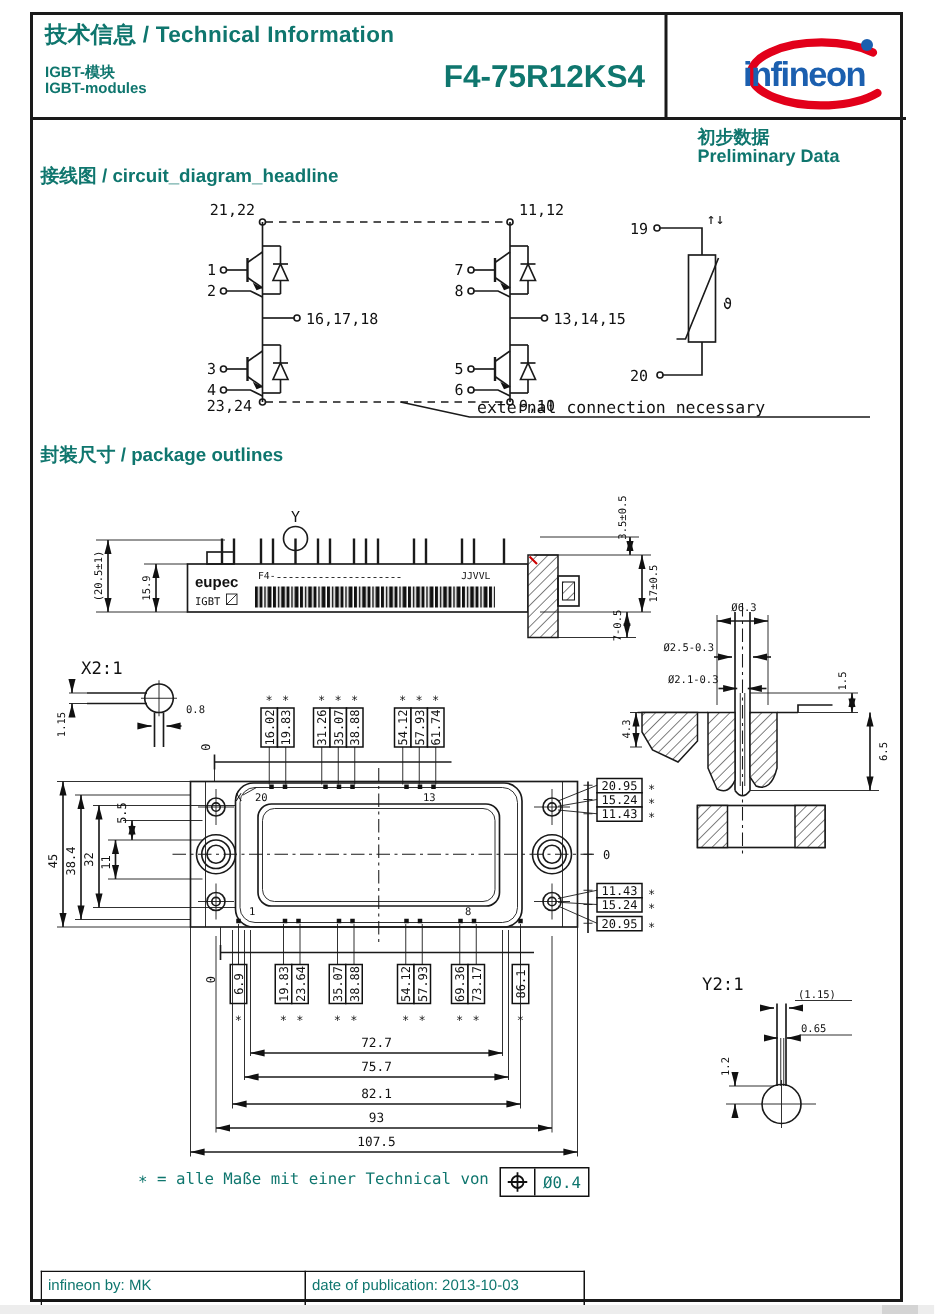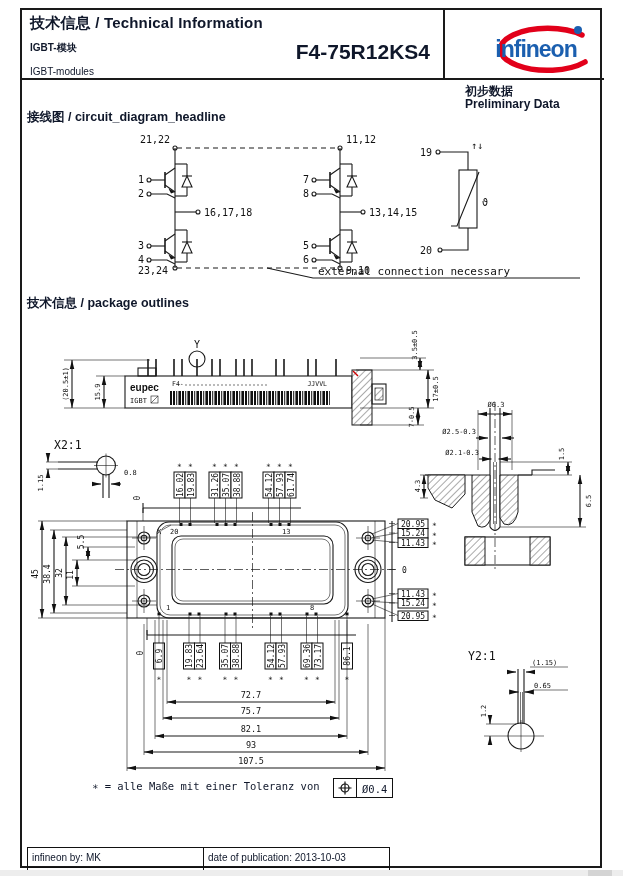--- a/index.html
+++ b/index.html
@@ -1,24 +1,24 @@
 <!DOCTYPE html>
 <html><head>
 <meta charset="utf-8">
 <style>
   html,body{margin:0;padding:0;background:#fff;}
   #page{position:relative;width:623px;height:876px;background:#fff;overflow:hidden;
-        font-family:"Liberation Sans",sans-serif;color:#0f172a;}
+        font-family:"Liberation Sans",sans-serif;color:#0f766e;}
   .abs{position:absolute;}
   #border{left:20px;top:8px;width:582px;height:860px;border:2px solid #1a1a1a;box-sizing:border-box;}
   #hdr-rule{left:20px;top:78px;width:584px;height:0;border-top:2px solid #1a1a1a;}
   #hdr-div{left:443px;top:8px;width:0;height:70px;border-left:2px solid #1a1a1a;}
   .t-title{left:30px;top:14px;font-size:15px;font-weight:bold;letter-spacing:.2px;}
   .t-subcn{left:30px;top:41px;font-size:10px;font-weight:bold;}
-  .t-suben{left:30px;top:66px;font-size:10px;font-weight:normal;}
+  .t-suben{left:30px;top:54px;font-size:10px;font-weight:bold;}
   .t-part{left:160px;top:40px;width:270px;text-align:right;font-size:21px;font-weight:bold;}
   .t-prelim{left:465px;top:85px;font-size:12px;font-weight:bold;line-height:13px;}
   .headline{font-size:12.5px;font-weight:bold;}
   #hl-circuit{left:27px;top:109px;}
   #hl-package{left:27px;top:295px;}
   svg text{font-family:"DejaVu Sans Mono",monospace;fill:#111;stroke:none;}
   .dim{font-size:8px;}
   .dim9{font-size:8.5px;}
   .lbl{font-size:10px;}
   .sm{font-size:7px;}
@@ -61,21 +61,21 @@
     <circle cx="100" cy="12" r="4" fill="#1B5FAF"></circle>
     <text x="58" y="39" text-anchor="middle" style="font-family:'Liberation Sans',sans-serif;font-size:23px;font-weight:bold;fill:#1B5FAF;letter-spacing:-1px;">infineon</text>
   </svg>
 
   <div class="abs t-prelim">
     <div>初步数据</div>
     <div>Preliminary Data</div>
   </div>
 
   <div class="abs headline" id="hl-circuit">接线图 / circuit_diagram_headline</div>
-  <div class="abs headline" id="hl-package">技术信息 / package outlines</div>
+  <div class="abs headline" id="hl-package">封装尺寸 / package outlines</div>
 
   <svg class="abs" style="left:20px;top:126px;" width="570" height="162" viewBox="0 0 570 162">
     <defs>
       <g id="igbt">
         <line class="thk" x1="-10" y1="14" x2="-10" y2="30"></line>
         <line class="ln" x1="-24" y1="22" x2="-10" y2="22"></line>
         <line class="ln" x1="-10" y1="17" x2="0" y2="10"></line>
         <line class="ln" x1="-10" y1="27" x2="0" y2="34"></line>
         <polygon points="0,34 -6.5,30.5 -4,35.5" fill="#111"></polygon>
         <polyline class="ln" points="-24,36 -8,36 0,40"></polyline>
@@ -416,21 +416,21 @@
       <text class="sm" x="514" y="376">0.65</text>
       <line class="thin" x1="513" y1="378" x2="548" y2="378"></line>
       <path class="thin" d="M496,412H466M478,424H464"></path>
       <line class="ln" x1="470" y1="403" x2="470" y2="412" marker-end="url(#ar)"></line>
       <line class="ln" x1="470" y1="433" x2="470" y2="424" marker-end="url(#ar)"></line>
       <text class="sm" transform="rotate(-90 466 399)" x="466" y="399" text-anchor="middle">1.2</text>
     </g>
   </svg>
 
   <div class="abs" id="tolnote">
-    <span>∗ = alle Maße mit einer Toleranz von</span>
+    <span>∗ = alle Maße mit einer Technical von</span>
   </div>
   <div class="abs" id="tolbox">
     <span class="c1">
       <svg width="14" height="14" viewBox="0 0 14 14">
           <circle cx="7" cy="7" r="4" fill="none" stroke="#111" stroke-width="1.2"></circle>
           <path d="M7,0.5V13.5M0.5,7H13.5" stroke="#111" stroke-width="1.2"></path>
         </svg>
     </span>
     <span class="c2">Ø0.4</span>
   </div>

